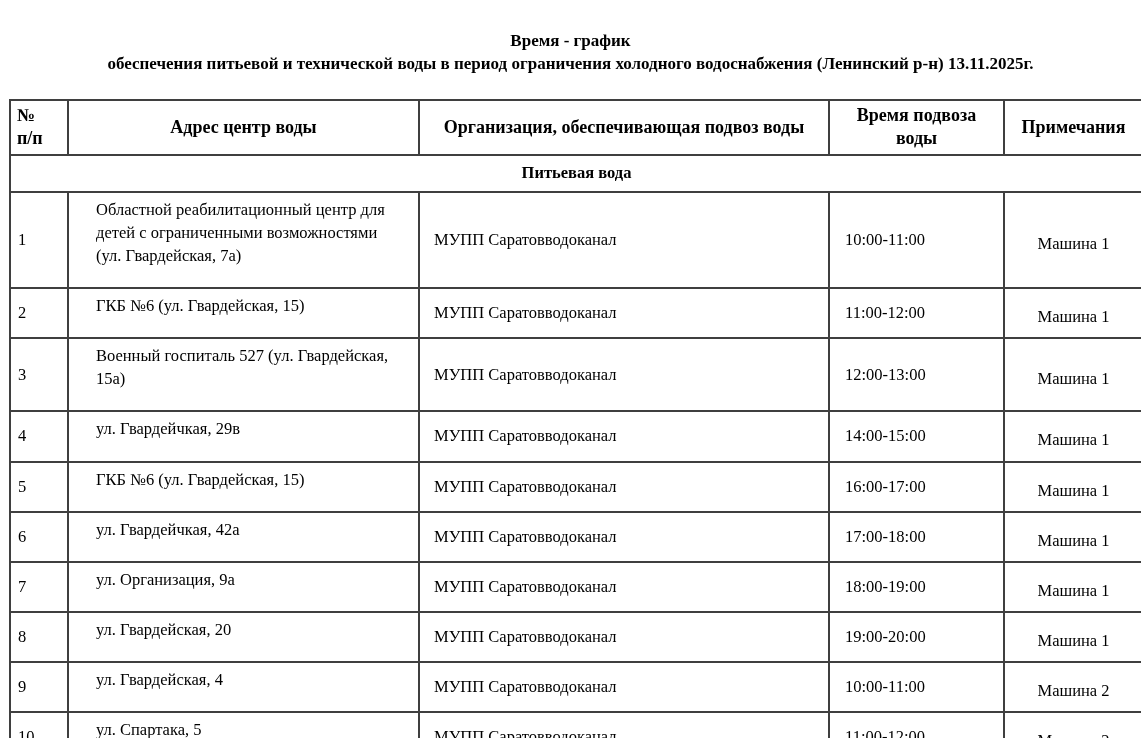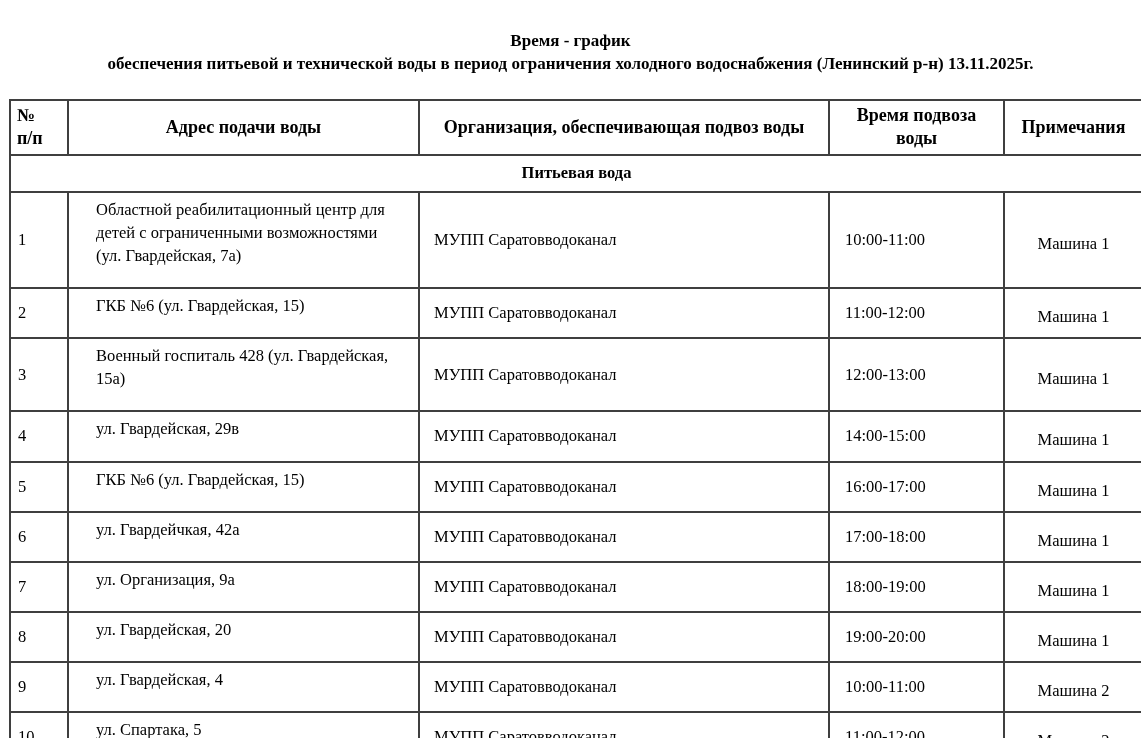--- a/index.html
+++ b/index.html
@@ -85,21 +85,21 @@
       <col style="width:58px">
       <col style="width:351px">
       <col style="width:410px">
       <col style="width:175px">
       <col style="width:139px">
     </colgroup>
     <thead>
       <tr style="height:55px">
         <th class="c-num">№
 п/п</th>
-        <th class="c-addr">Адрес подачи воды</th>
+        <th class="c-addr">Адрес центр воды</th>
         <th class="c-org">Организация, обеспечивающая подвоз воды</th>
         <th class="c-time">Время подвоза воды</th>
         <th class="c-note">Примечания</th>
       </tr>
     </thead>
     <tbody>
       <tr style="height:37px">
         <td class="section-cell" colspan="5">Питьевая вода</td>
       </tr>
 
@@ -112,28 +112,28 @@
       </tr>
       <tr style="height:46px">
         <td class="c-num">2</td>
         <td class="c-addr">ГКБ №6 (ул. Гвардейская, 15)</td>
         <td class="c-org">МУПП Саратовводоканал</td>
         <td class="c-time">11:00-12:00</td>
         <td class="c-note">Машина 1</td>
       </tr>
       <tr style="height:60px">
         <td class="c-num">3</td>
-        <td class="c-addr">Военный госпиталь 428 (ул. Гвардейская, 15а)</td>
+        <td class="c-addr">Военный госпиталь 527 (ул. Гвардейская, 15а)</td>
         <td class="c-org">МУПП Саратовводоканал</td>
         <td class="c-time">12:00-13:00</td>
         <td class="c-note">Машина 1</td>
       </tr>
       <tr style="height:43px">
         <td class="c-num">4</td>
-        <td class="c-addr">ул. Гвардейская, 29в</td>
+        <td class="c-addr">ул. Гвардейчкая, 29в</td>
         <td class="c-org">МУПП Саратовводоканал</td>
         <td class="c-time">14:00-15:00</td>
         <td class="c-note">Машина 1</td>
       </tr>
       <tr style="height:43px">
         <td class="c-num">5</td>
         <td class="c-addr">ГКБ №6 (ул. Гвардейская, 15)</td>
         <td class="c-org">МУПП Саратовводоканал</td>
         <td class="c-time">16:00-17:00</td>
         <td class="c-note">Машина 1</td>

